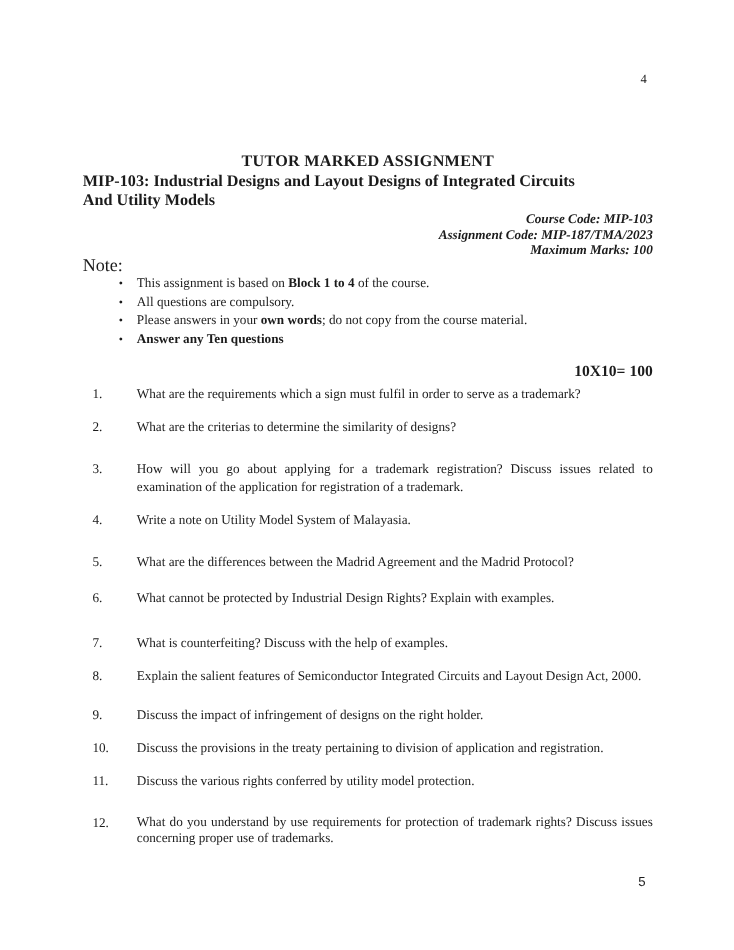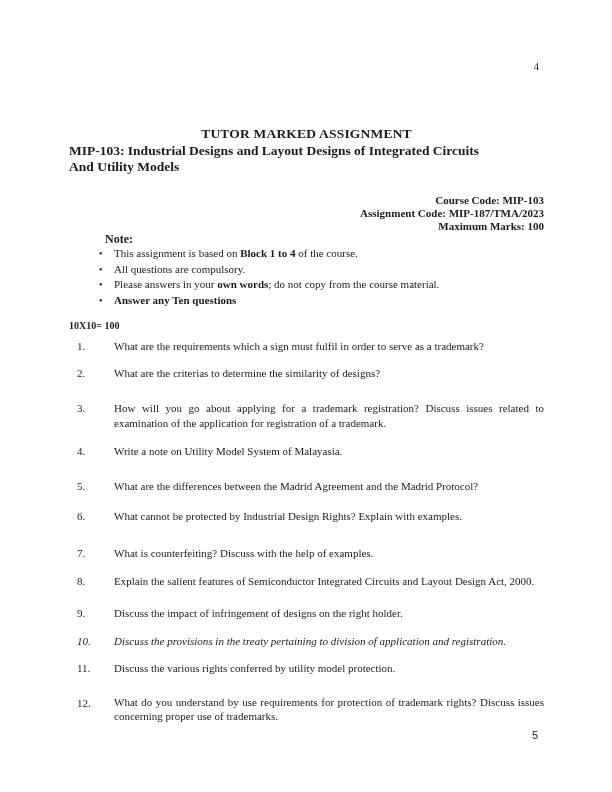--- a/index.html
+++ b/index.html
@@ -38,49 +38,49 @@
     font-size: 13.5px;
     letter-spacing: 0.2px;
   }
   .course-title {
     margin-top: 1px;
     font-weight: bold;
     font-size: 13.5px;
     line-height: 15.5px;
   }
   .codes {
-    margin-top: 20px;
+    margin-top: 3px;
     text-align: right;
     font-weight: bold;
     font-size: 11px;
     line-height: 13px;
+    font-style: italic;
   }
   .note-label {
-    font-weight: bold;
-    font-size: 12px;
+    font-weight: normal;
+    font-size: 15px;
     line-height: 13px;
-    margin-left: 36px;
   }
   .note-list {
     margin: 0; padding: 0;
     list-style: none;
   }
   .note-item {
     display: flex;
     padding-left: 30px;
     font-size: 11px;
     line-height: 15.5px;
   }
   .bullet { width: 15px; flex-shrink: 0; font-size: 10px; }
   .b { font-weight: bold; }
   .marks {
     margin-top: 11px;
-    text-align: left;
-    font-weight: bold;
-    font-size: 10px;
+    text-align: right;
+    font-weight: bold;
+    font-size: 13px;
     line-height: 13px;
   }
   .q-list {
     margin: 7px 0 0 0;
     padding: 0;
     list-style: none;
   }
   .q {
     display: flex;
     padding-left: 8px;
@@ -91,21 +91,21 @@
   .qtext { flex: 1; text-align: justify; }
   .q:nth-child(1)  { margin-bottom: 12px; }
   .q:nth-child(2)  { margin-bottom: 20px; }
   .q:nth-child(3)  { margin-bottom: 13px; }
   .q:nth-child(4)  { margin-bottom: 20px; }
   .q:nth-child(5)  { margin-bottom: 15px; }
   .q:nth-child(6)  { margin-bottom: 22px; }
   .q:nth-child(7)  { margin-bottom: 13px; }
   .q:nth-child(8)  { margin-bottom: 17px; }
   .q:nth-child(9)  { margin-bottom: 13px; }
-  .q:nth-child(10) { margin-bottom: 12px; font-style: italic; }
+  .q:nth-child(10) { margin-bottom: 12px; }
   .q:nth-child(11) { margin-bottom: 20px; }
   .q-last .qnum { font-size: 11px; }
   .q-last .qtext { line-height: 13.5px; }
 </style>
 </head>
 <body>
 
 <div class="page">
 
   <div class="pageno-top">4</div>

